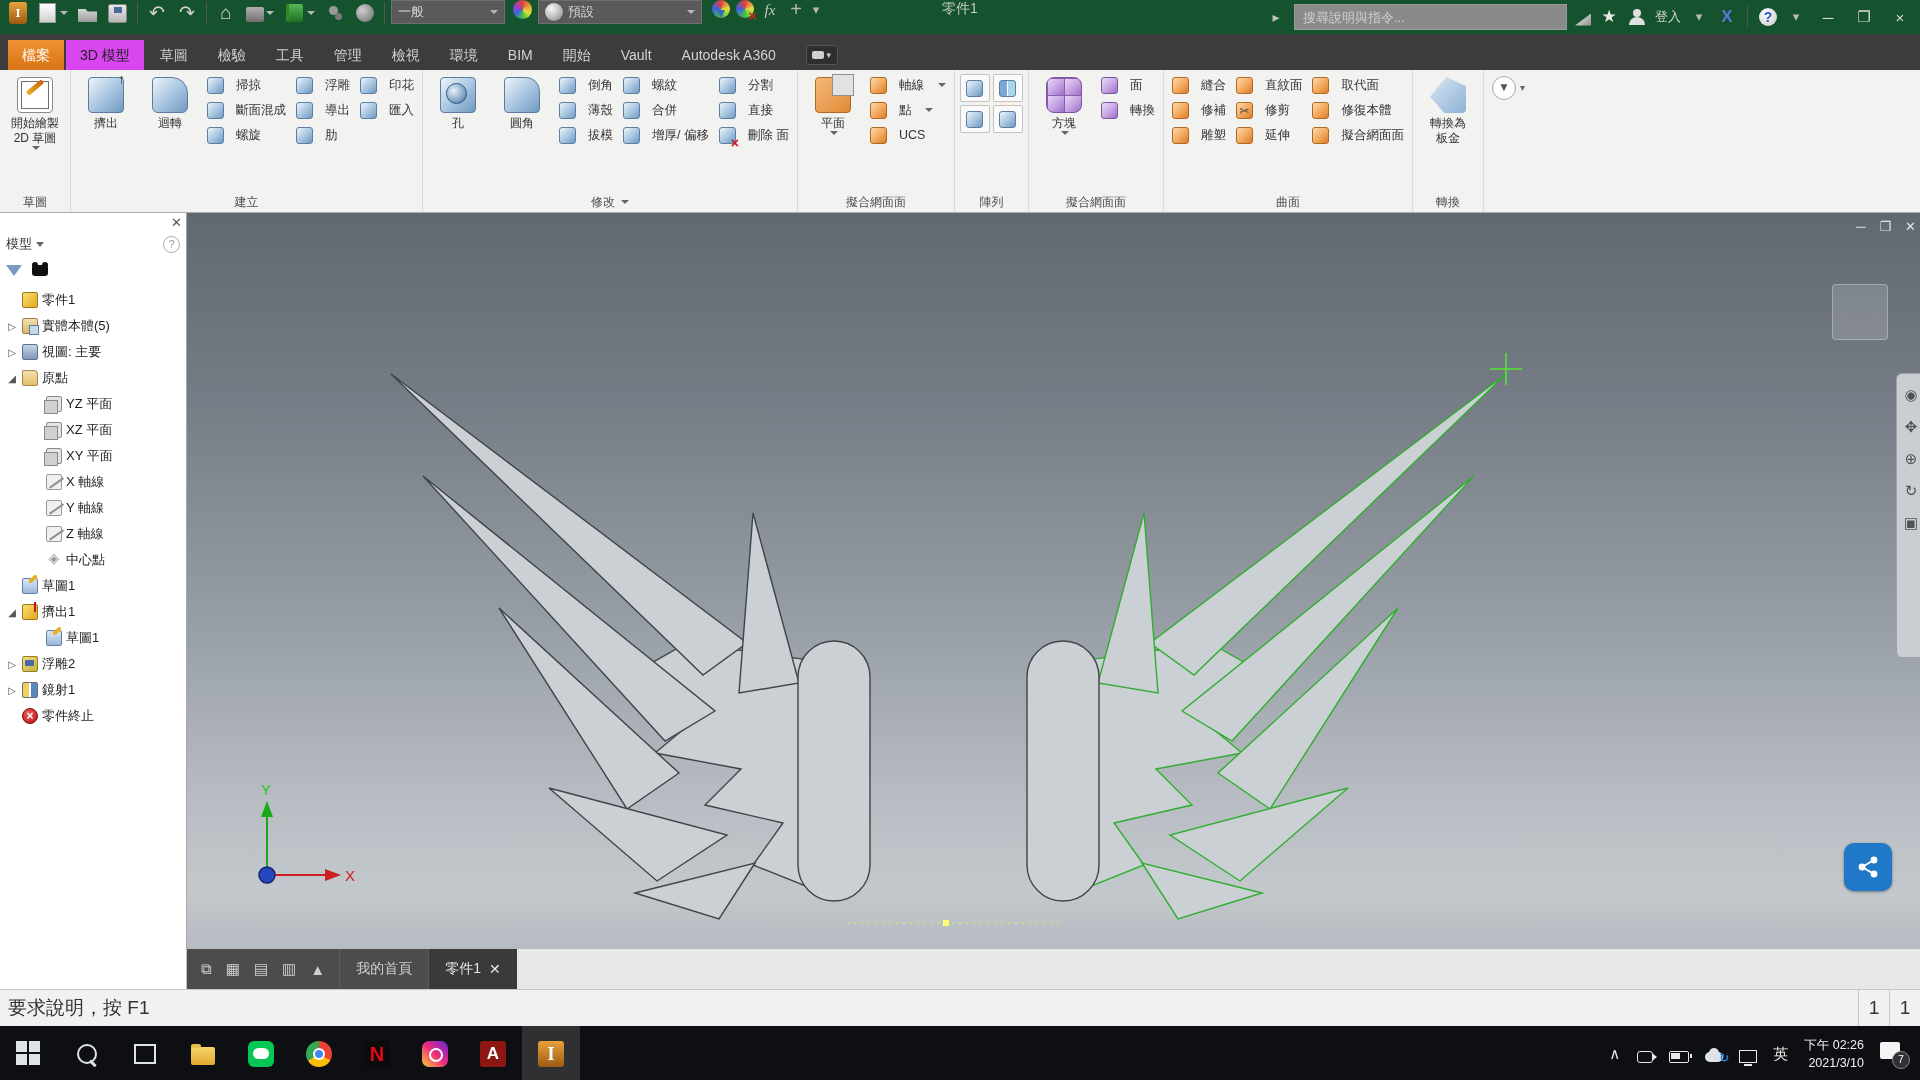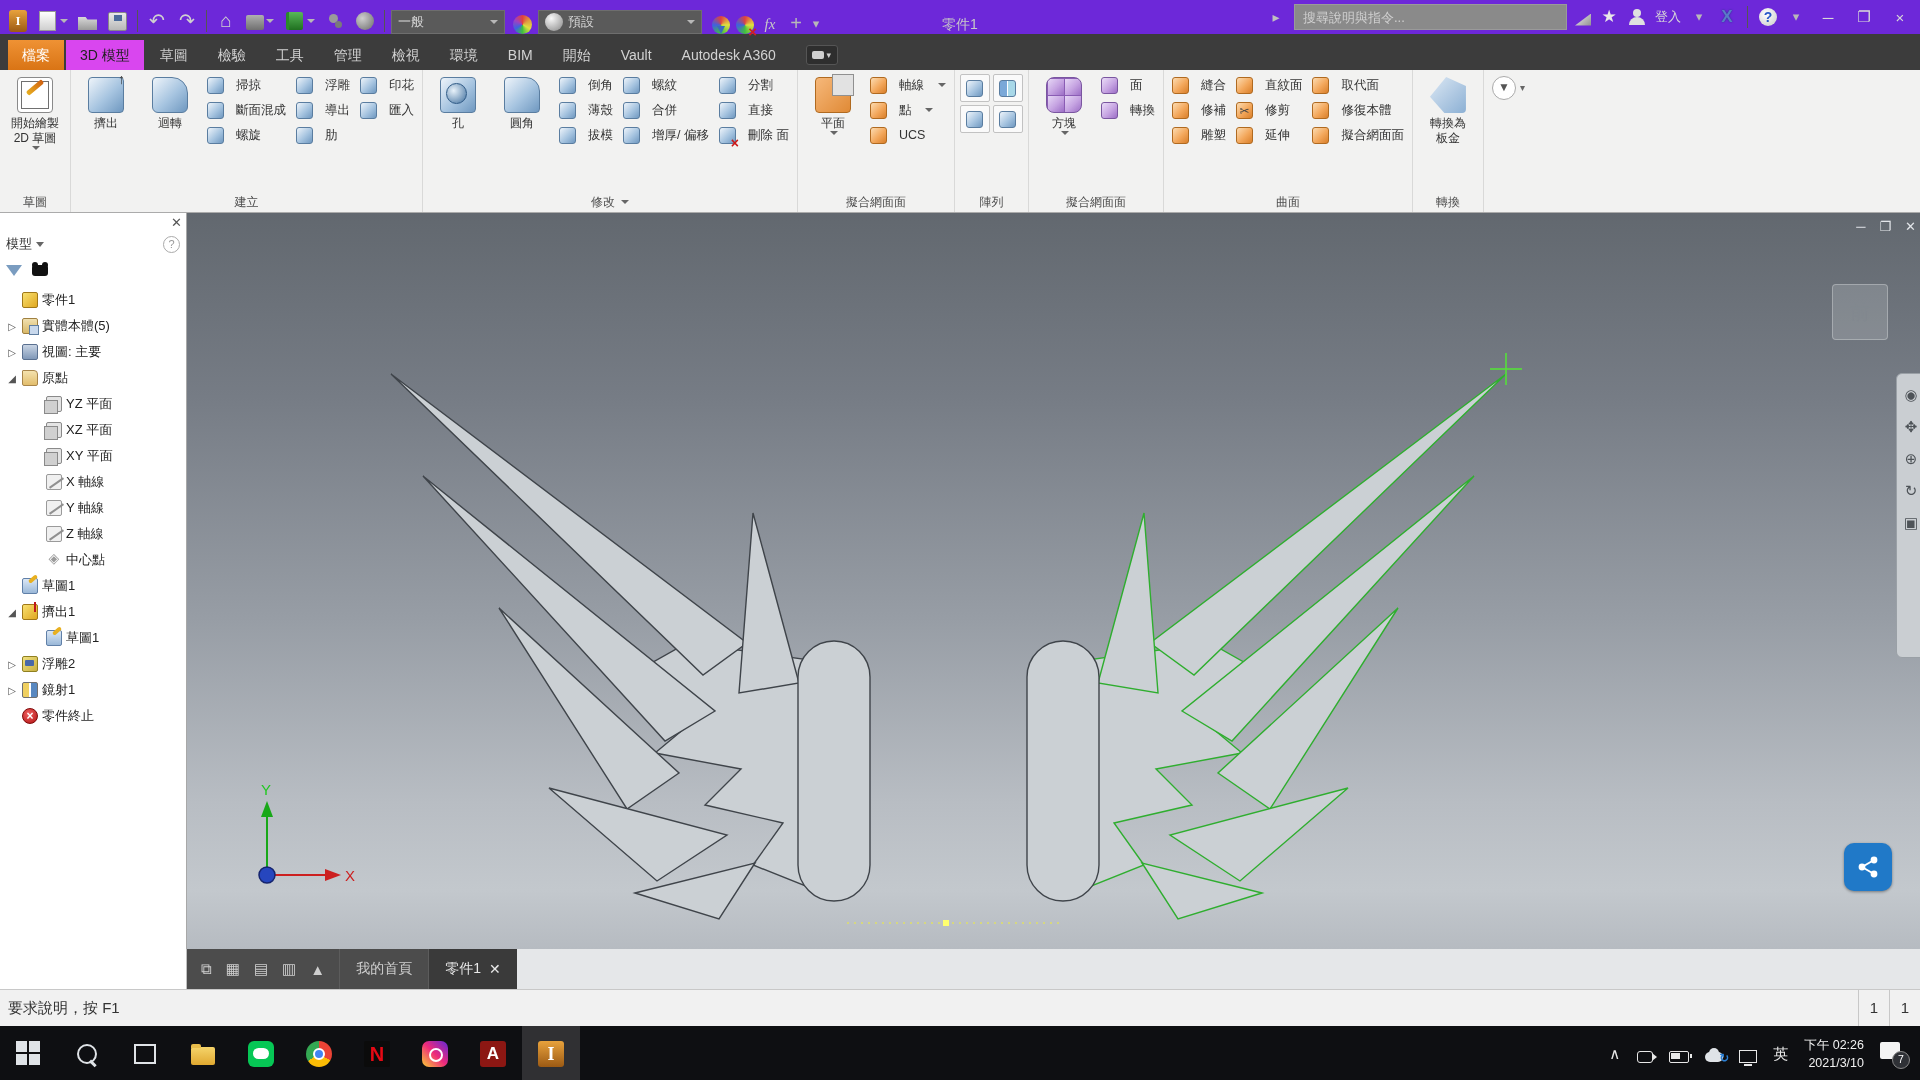--- a/index.html
+++ b/index.html
@@ -1,20 +1,20 @@
 <!DOCTYPE html>
 <html><head>
 <meta charset="utf-8">
 <style>
   html,body{margin:0;padding:0;background:#222;}
   #screen{position:relative;width:1920px;height:1080px;overflow:hidden;
     font-family:"Liberation Sans","DejaVu Sans",sans-serif;
     -webkit-font-smoothing:antialiased;user-select:none;}
   
-  #titlebar{height:34px;background:#6d28d9;display:flex;align-items:flex-end;color:#cfcfcf;font-size:13px;position:relative;}
+  #titlebar{height:34px;background:#14532d;display:flex;align-items:flex-start;color:#cfcfcf;font-size:13px;position:relative;}
   .qat{display:flex;align-items:center;gap:4px;padding-left:6px;}
   .qat-btn{display:flex;align-items:center;height:26px;padding:0 3px;border-radius:2px;}
   .dd-arrow{width:0;height:0;border-left:4px solid transparent;border-right:4px solid transparent;border-top:4px solid #b8b8b8;margin-left:2px;}
   .combo{display:flex;align-items:center;background:#5a5a5a;border:1px solid #6e6e6e;height:22px;padding:0 6px;color:#d8d8d8;font-size:13px;}
   .combo .cval{flex:1;}
   .doc-title{position:absolute;left:860px;width:200px;text-align:center;color:#c8c8c8;font-size:14px;}
   .tb-right{position:absolute;right:0;top:0;height:34px;display:flex;align-items:center;gap:8px;padding-right:6px;}
   .search-box{width:255px;height:24px;background:#8a8a8a;border:1px solid #9a9a9a;color:#d8d8d8;font-size:13px;padding:0 8px;font-family:inherit;}
   .search-box::placeholder{color:#cfcfcf;}
   .winbtn{color:#d8d8d8;font-size:15px;width:28px;text-align:center;}
@@ -142,21 +142,21 @@
   .share-btn{position:absolute;right:28px;bottom:58px;width:48px;height:48px;background:#2079c8;border-radius:10px;display:flex;align-items:center;justify-content:center;box-shadow:0 1px 3px rgba(0,0,0,.4);}
   
   #tabstrip{height:40px;display:flex;background:#e5e7e9;}
   .ts-left{width:186px;background:#fff;border-right:1px solid #c0c0c0;}
   .ts-dark{background:#4c4c4c;display:flex;align-items:stretch;color:#d8d8d8;}
   .ts-winbtns{display:flex;align-items:center;gap:14px;padding:0 14px;font-size:15px;color:#cfcfcf;}
   .ts-tab{display:flex;align-items:center;padding:0 16px;font-size:14px;color:#cfcfcf;gap:8px;border-left:1px solid #5c5c5c;}
   .ts-tab.active{background:#3a3a3a;color:#e8e8e8;}
   .ts-tab .x{font-weight:bold;}
   
-  #statusbar{height:36px;background:#f1f1f1;border-top:1px solid #c8c8c8;display:flex;align-items:center;font-size:15px;color:#333;justify-content:center;}
+  #statusbar{height:36px;background:#f1f1f1;border-top:1px solid #c8c8c8;display:flex;align-items:center;font-size:19px;color:#333;justify-content:center;}
   #statusbar .hint{padding-left:8px;flex:1;}
   .st-cell{width:30px;text-align:center;border-left:1px solid #c8c8c8;height:100%;line-height:35px;}
   
   #taskbar{height:56px;background:#0e0f12;display:flex;align-items:center;color:#e8e8e8;}
   .tb-icons{display:flex;align-items:center;height:100%;}
   .tb-item{width:58px;height:100%;display:flex;align-items:center;justify-content:center;position:relative;}
   .tb-item.active{background:rgba(255,255,255,0.14);box-shadow:inset 0 -2px 0 #d88820;}
   .tk{width:26px;height:26px;position:relative;}
   .tk-start{display:grid;grid-template-columns:11px 11px;grid-template-rows:11px 11px;gap:2px;}
   .tk-start span{background:#dfe3e7;}

